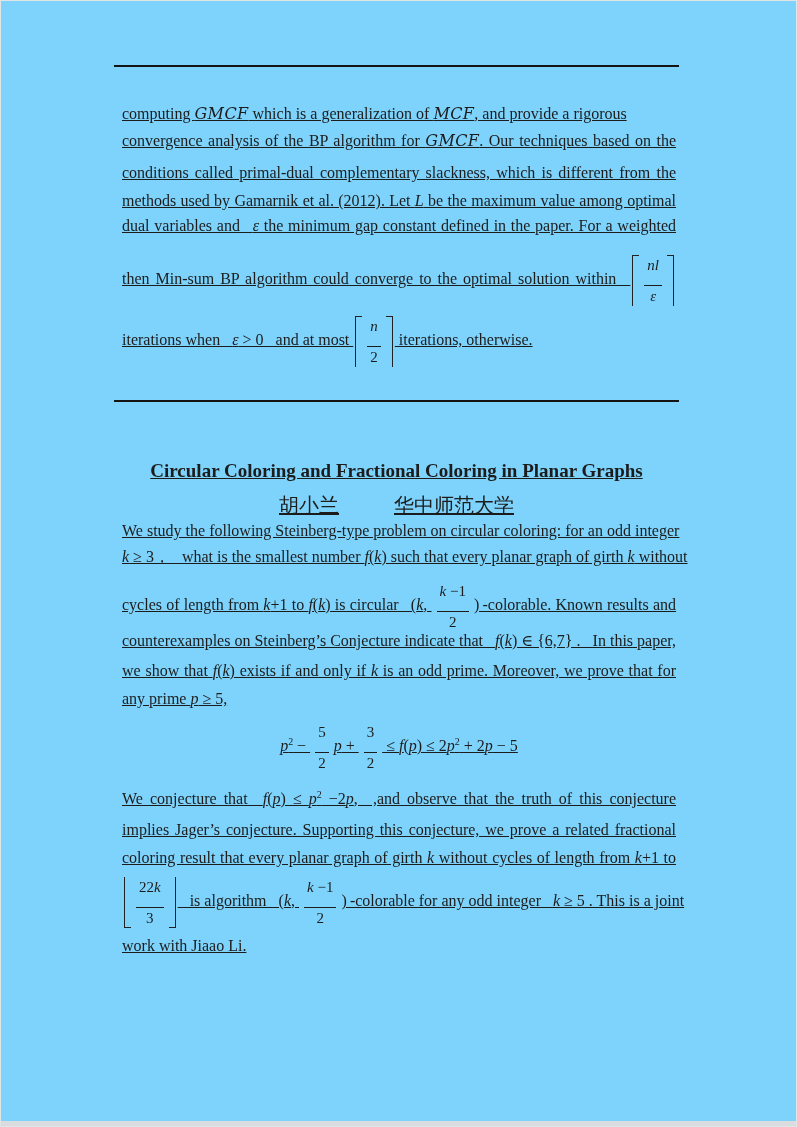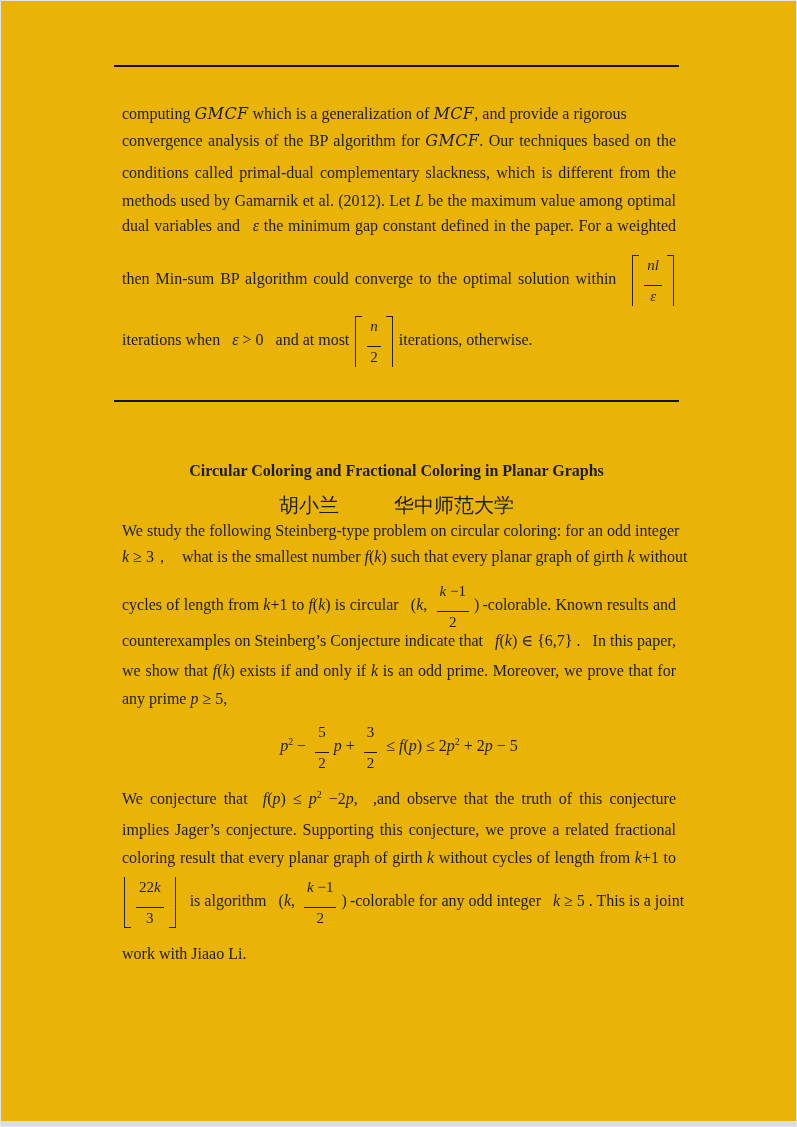--- a/index.html
+++ b/index.html
@@ -1,24 +1,25 @@
 <!DOCTYPE html>
 <html><head>
 <meta charset="utf-8">
 <style>
   html,body{margin:0;padding:0;background:#fff;}
   .page{
     position:relative;
     width:797px;height:1127px;
     box-sizing:border-box;
-    background:#eab308;
+    background:#7dd3fc;
     border:1px solid #e3e4e6;
     font-family:"Liberation Serif","DejaVu Serif",serif;
     color:#1c1c1c;
     overflow:hidden;
+    text-decoration:underline;
   }
   .page-bottom-shadow{
     position:absolute;left:0;bottom:0;width:100%;height:5px;
     background:#dadcdf;
   }
   .content{
     position:relative;
     margin-left:113px;
     width:565px;
   }
@@ -32,21 +33,21 @@
   .just{
     text-align:justify;
     text-align-last:justify;
     text-justify:inter-word;
   }
   .center{text-align:center;text-align-last:center;}
   .i{font-style:italic;}
   .scr{font-style:italic;font-family:"DejaVu Serif",serif;letter-spacing:0.4px;}
   .sup{vertical-align:super;font-size:0.62em;line-height:0;}
   .title-line{
-    font-size:16px;font-weight:bold;line-height:19px;
+    font-size:19px;font-weight:bold;line-height:19px;
     text-align:center;white-space:nowrap;
   }
   .cjk-line{
     font-size:20px;line-height:21px;text-align:center;white-space:nowrap;
     font-family:"Liberation Serif","DejaVu Serif",serif;
   }
   .cjk-gap{display:inline-block;width:55px;}
   
   .mfrac{
     display:inline-flex;align-items:stretch;
@@ -141,18 +142,18 @@
               <span class="num"><span>22</span><span class="i">k</span></span>
               <span class="den"><span>3</span></span>
             </span>
             <span class="br r"></span>
           </span><span>  is algorithm  (</span><span class="i">k</span><span>, </span><span class="mfrac">
             <span class="frac">
               <span class="num"><span class="i">k</span><span> −1</span></span>
               <span class="den"><span>2</span></span>
             </span>
           </span><span>) -colorable for any odd integer  </span><span class="i">k</span><span> ≥ 5 . This is a joint</span></div>
-      <div class="line" style="margin-top:16px"><span>work with Jiaao Li.</span></div>
+      <div class="line" style="margin-top:8px"><span>work with Jiaao Li.</span></div>
     </div>
 
   </div>
   <div class="page-bottom-shadow"></div>
 </div>
 
 </body></html>

